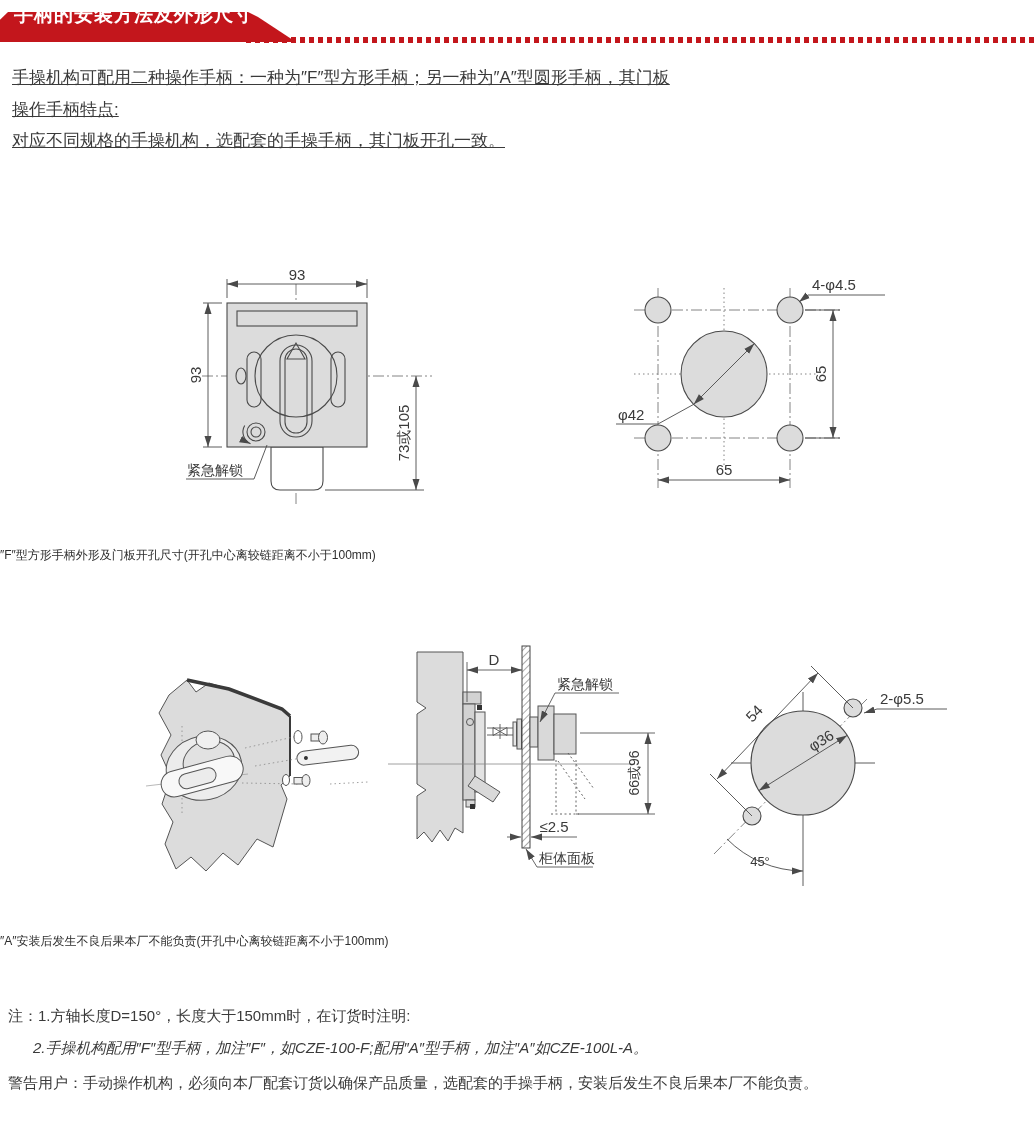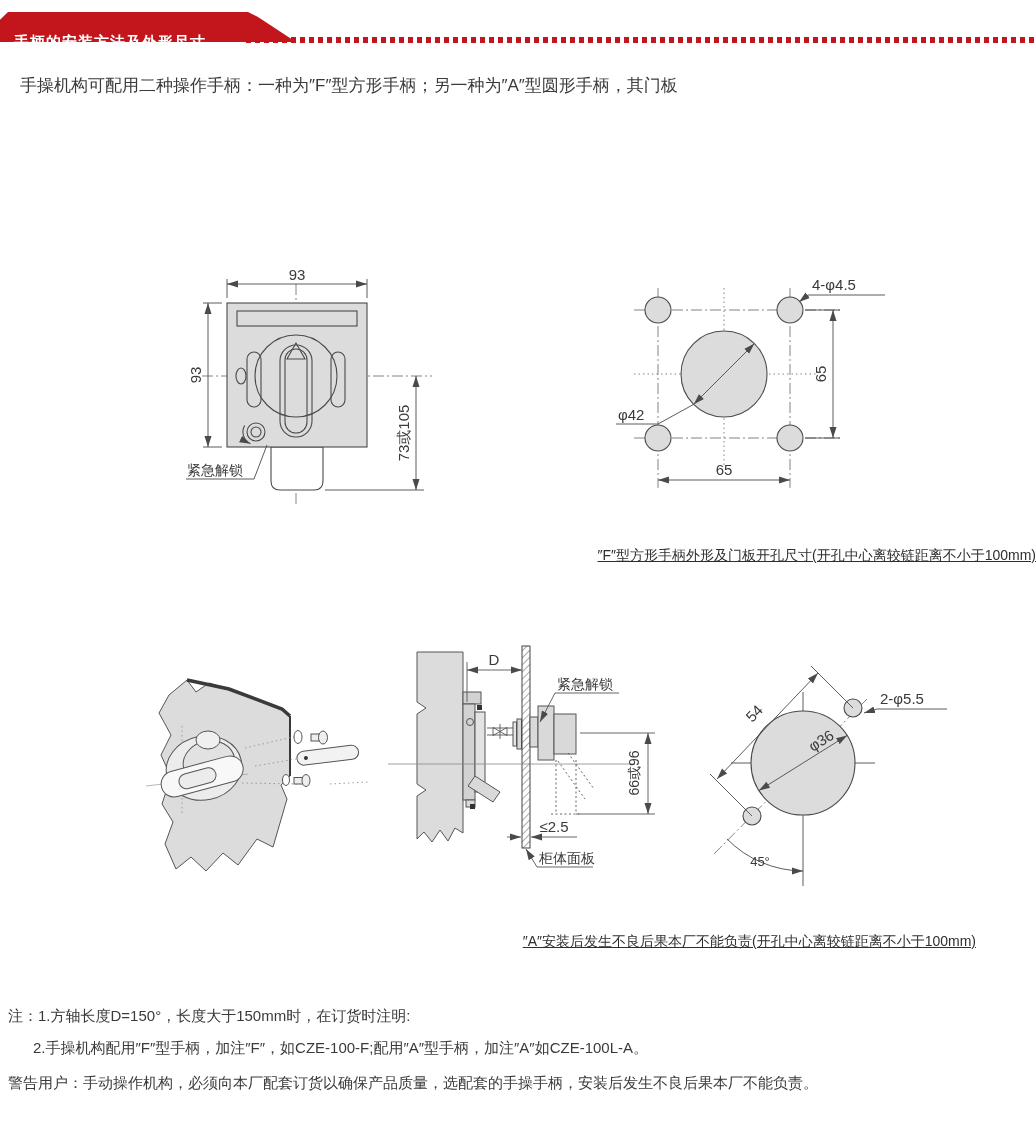--- a/index.html
+++ b/index.html
@@ -5,50 +5,52 @@
   html,body{margin:0;padding:0;}
   body{
     width:1036px;height:1148px;position:relative;background:#fff;overflow:hidden;
     font-family:"Liberation Sans","DejaVu Sans",sans-serif;color:#333;
   }
   .banner{
     position:absolute;left:0;top:12px;width:300px;height:30px;background:#c3161c;
     clip-path:polygon(0 100%,0 26%,8px 0,248px 0,258px 5px,296px 100%);
   }
   .banner-title{
-    position:absolute;left:14px;top:0;line-height:30px;color:#fff;font-size:15px;
-    font-weight:bold;letter-spacing:1px;white-space:nowrap;margin-top:27px;
+    position:absolute;left:14px;top:0;line-height:30px;color:#fff;font-size:19px;
+    font-weight:bold;letter-spacing:1px;white-space:nowrap;
   }
   .dotline{
     position:absolute;left:246px;top:37px;width:788px;height:6px;
     background:repeating-linear-gradient(90deg,#c3161c 0 5px,transparent 5px 9px);
   }
   .intro{position:absolute;left:8px;top:60px;width:1010px;font-size:17px;color:#3a3a3a;}
-  .intro p{margin:12px;line-height:27.5px;white-space:nowrap;}
-  .caption{position:absolute;text-align:right;font-size:14px;color:#2e2e2e;white-space:nowrap;text-decoration:underline;}
+  .intro p{margin:4px;line-height:27.5px;white-space:nowrap;text-decoration:underline;}
+  .caption{position:absolute;text-align:left;font-size:12px;color:#2e2e2e;white-space:nowrap;}
   #caption-f{left:0;top:547px;width:1036px;}
   #caption-a{left:0;top:933px;width:976px;}
   .note-line{position:absolute;font-size:15px;color:#3a3a3a;white-space:nowrap;}
   #note1{left:8px;top:1007px;}
-  #note2{left:33px;top:1039px;}
+  #note2{left:33px;top:1039px;font-style:italic;}
   #warning{left:8px;top:1074px;font-size:15px;}
   svg{position:absolute;}
   svg text{fill:#3a3a3a;font-family:"Liberation Sans","DejaVu Sans",sans-serif;}
   .dim-num{font-size:15px;}
   .dim-cjk{font-size:14px;}
 </style>
 </head>
 <body>
 
 <div class="banner"></div>
 <div class="banner-title">手柄的安装方法及外形尺寸</div>
 <div class="dotline"></div>
 
 <div class="intro">
   <p>手操机构可配用二种操作手柄：一种为″F″型方形手柄；另一种为″A″型圆形手柄，其门板</p>
+  <p>操作手柄特点:</p>
+  <p>对应不同规格的手操机构，选配套的手操手柄，其门板开孔一致。</p>
 </div>
 
 <svg style="left:140px;top:248px;" width="760" height="292" viewBox="0 0 760 292">
   <defs>
     <marker id="f-e" markerUnits="userSpaceOnUse" markerWidth="12" markerHeight="9" refX="11" refY="4.5" orient="auto">
       <path d="M0,1 L11,4.5 L0,8 Z" fill="#4a4a4a"></path>
     </marker>
     <marker id="f-s" markerUnits="userSpaceOnUse" markerWidth="13" markerHeight="9" refX="1" refY="4.5" orient="auto">
       <path d="M12,1 L1,4.5 L12,8 Z" fill="#4a4a4a"></path>
     </marker>

